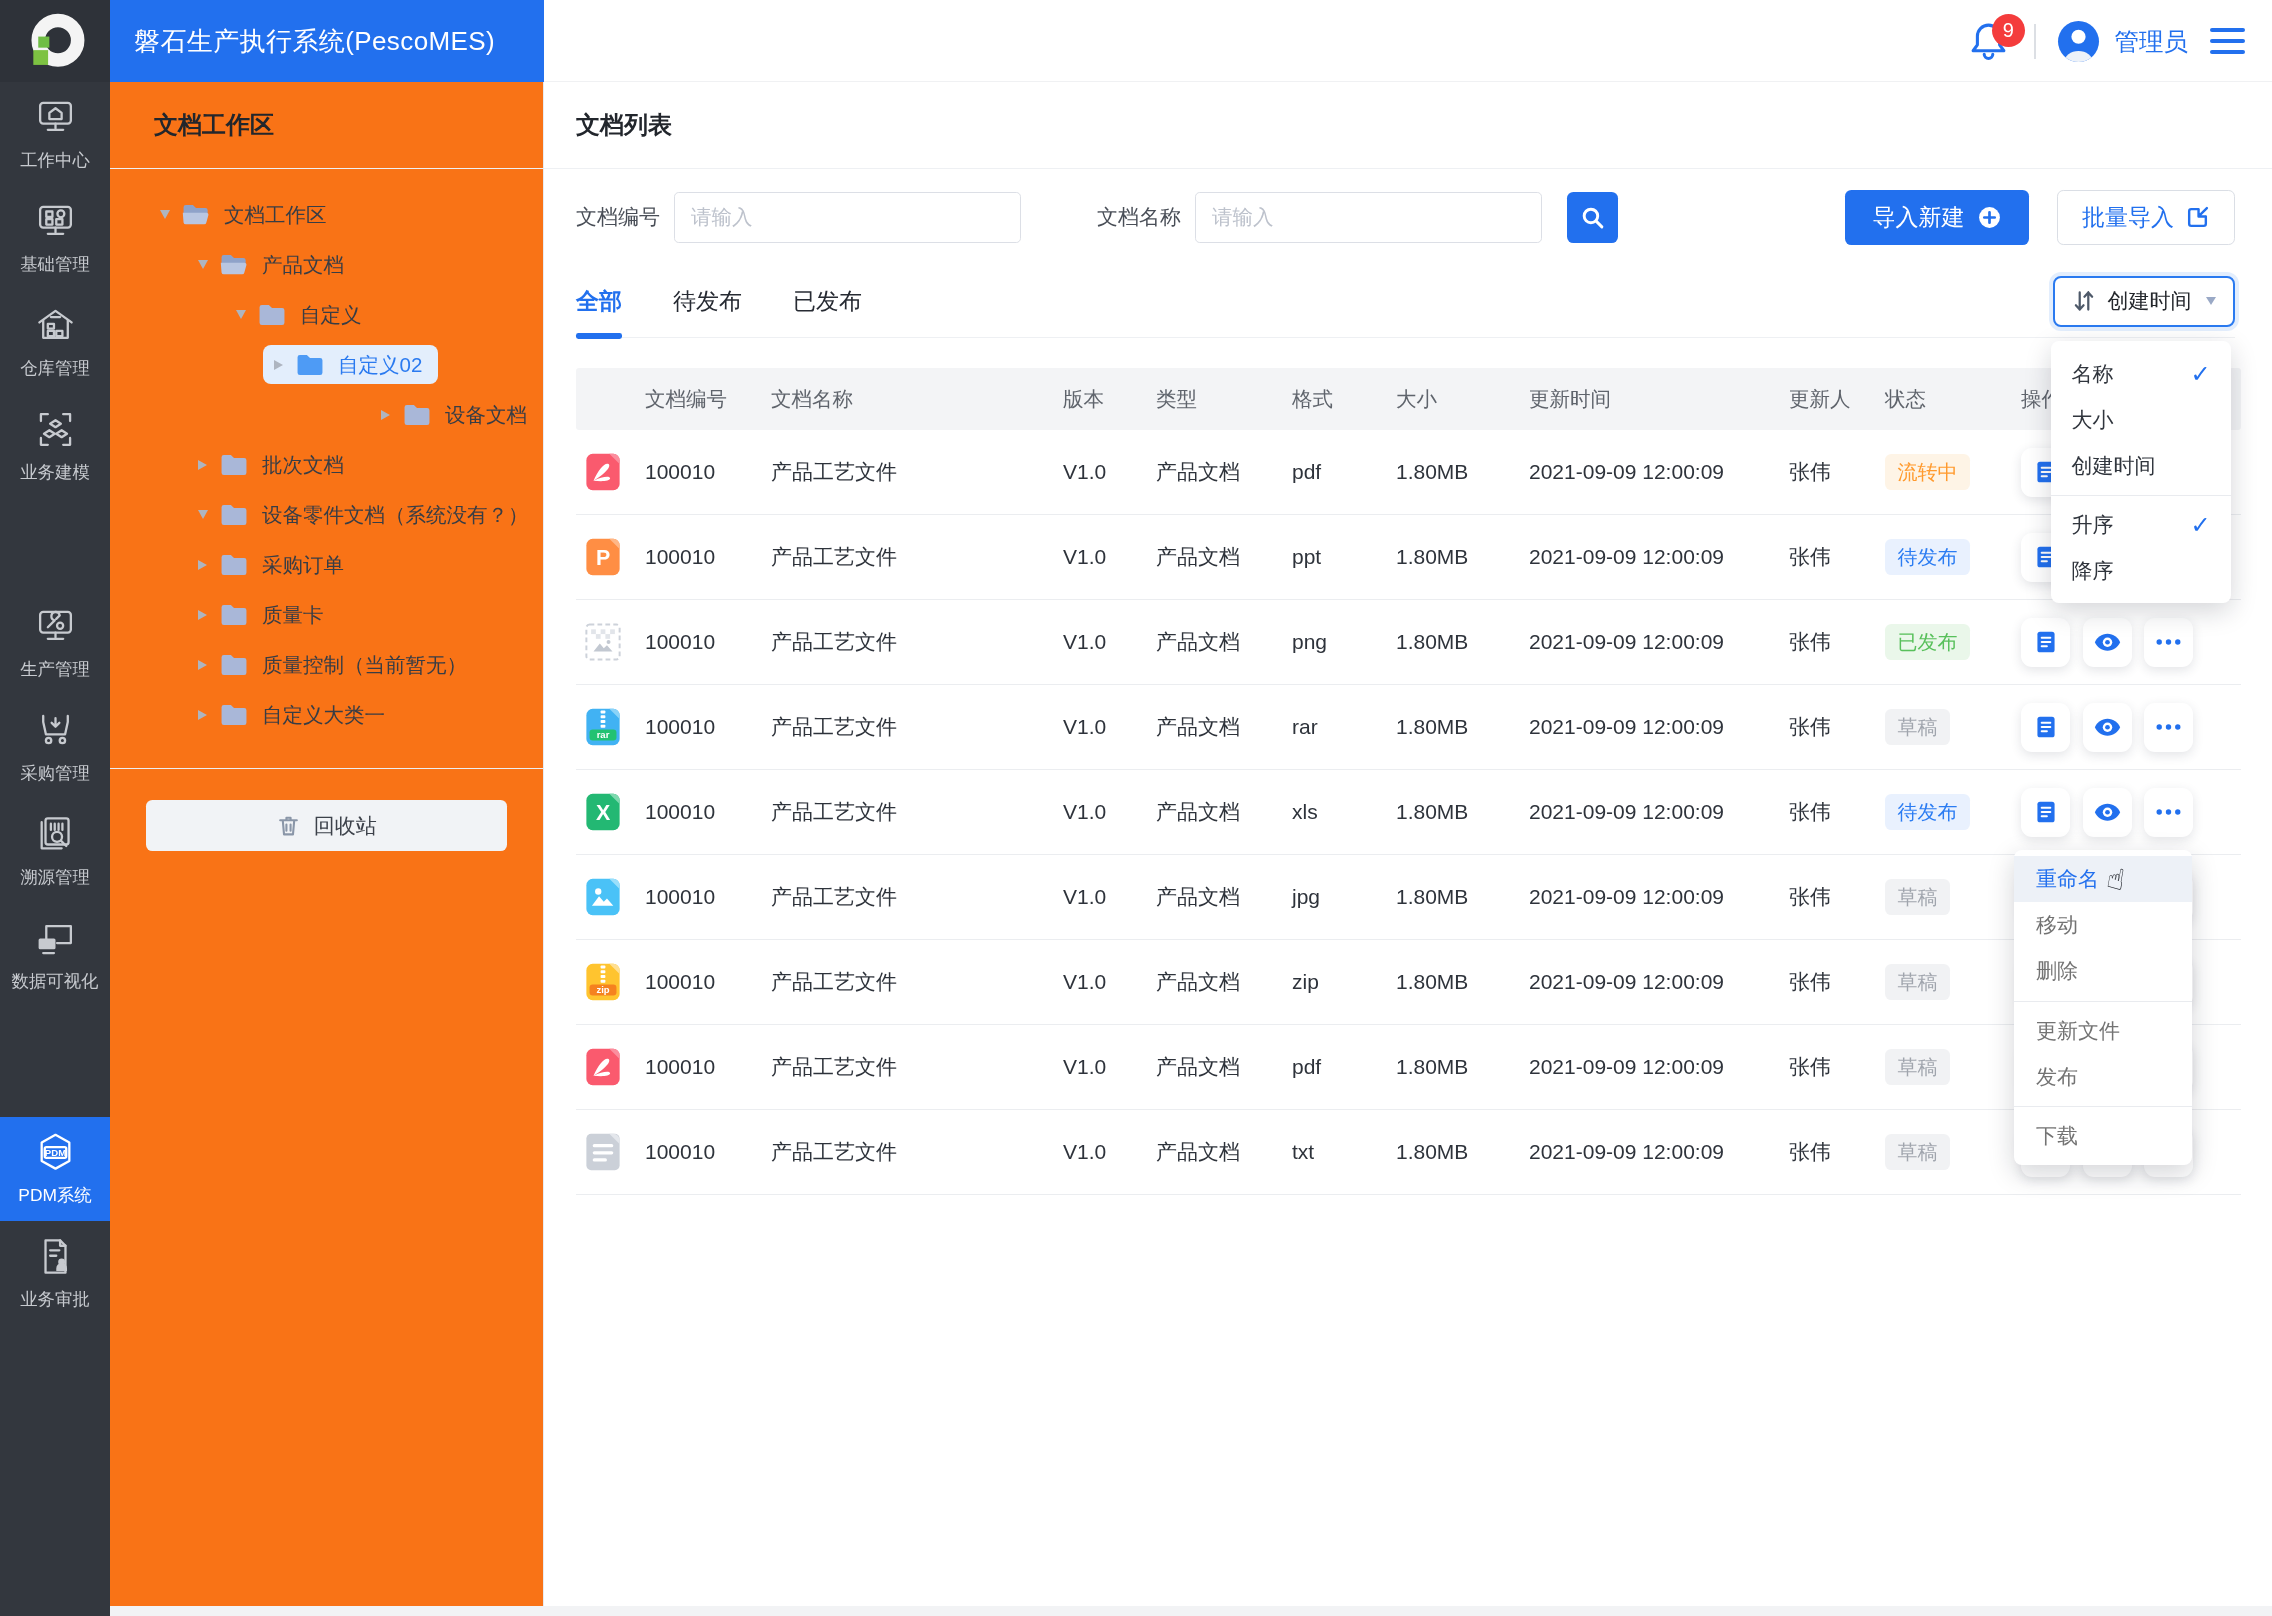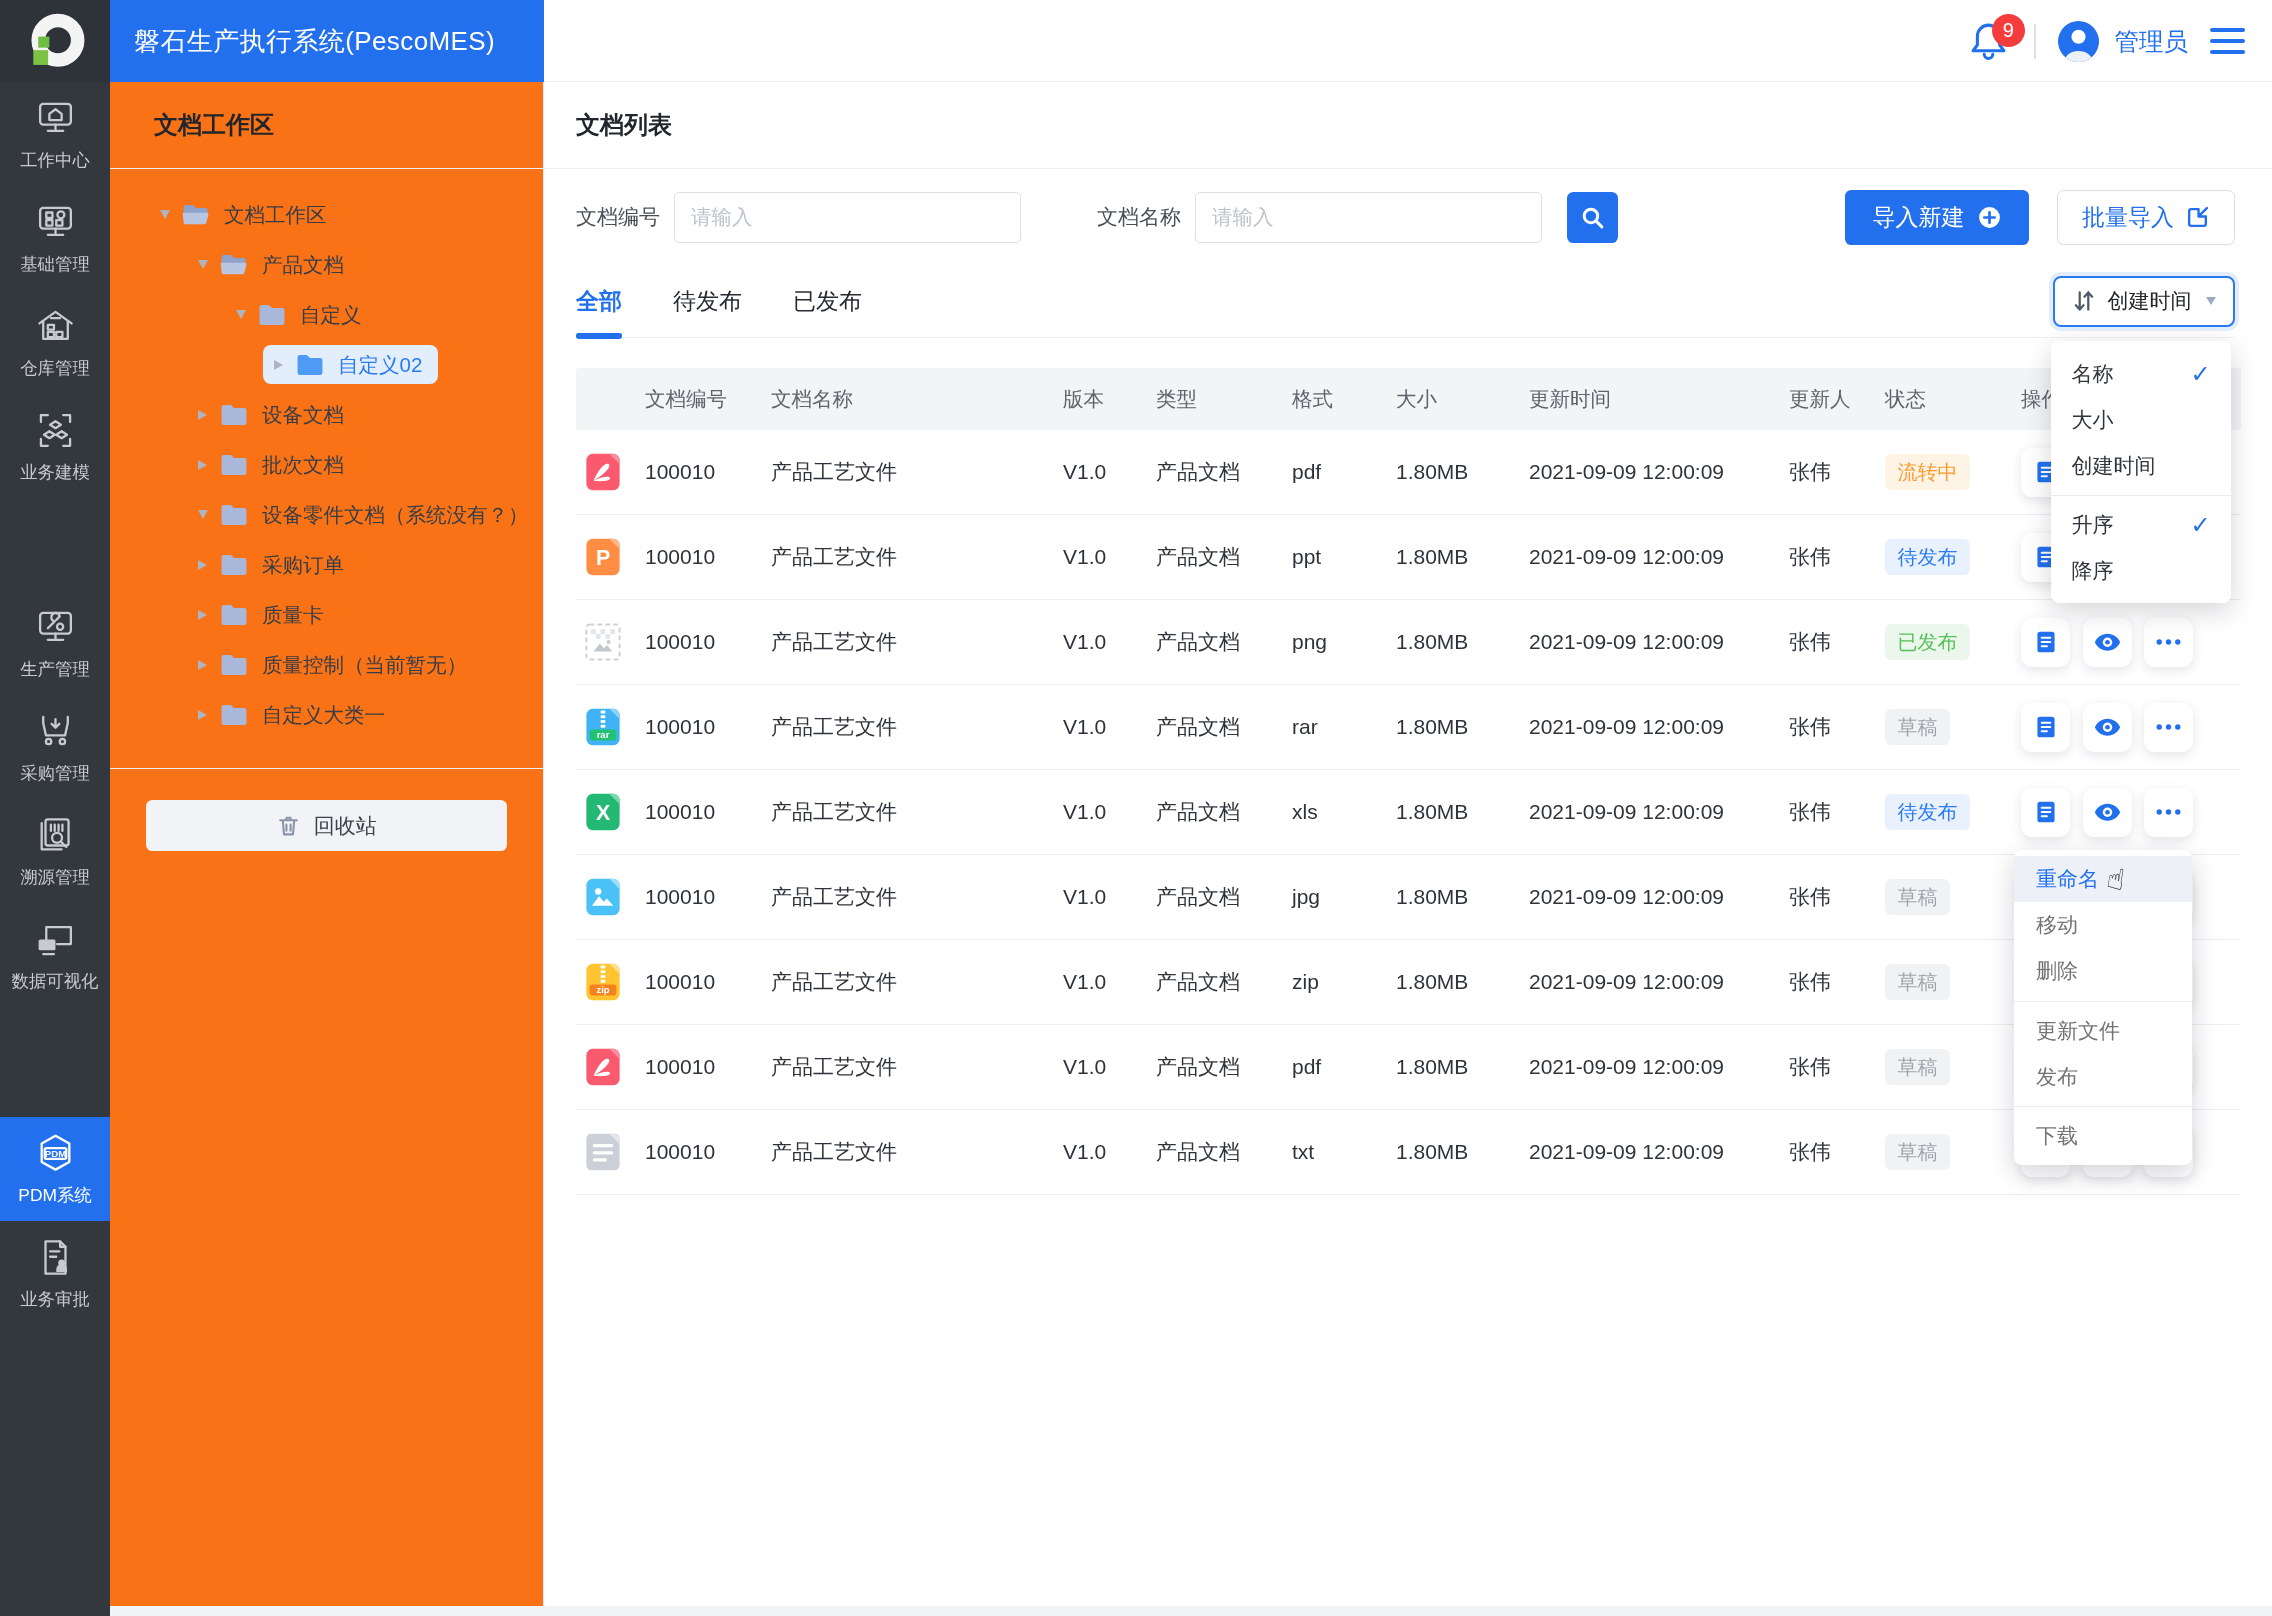--- a/index.html
+++ b/index.html
@@ -8,21 +8,21 @@
 
   
   .sidebar { position:absolute; left:0; top:0; width:110px; height:1616px; background:#33373E; z-index:10; }
   .logo-box { width:110px; height:82px; background:#2E3239; display:flex; align-items:center; justify-content:center; }
   .side-nav { display:flex; flex-direction:column; }
   .side-item { height:104px; display:flex; flex-direction:column; align-items:center; justify-content:center; gap:8px;
                color:#C7CACF; font-size:17.4px; cursor:pointer; }
   .side-item.gap1 { margin-top:93px; }
   .side-item.gap2 { margin-top:110px; }
   .side-item.active { background:#2270EE; color:#FFFFFF; }
-  .side-icon { width:44px; height:44px; display:flex; align-items:center; justify-content:center; }
+  .side-icon { width:44px; height:44px; display:flex; align-items:flex-start; justify-content:center; }
   .side-icon svg { width:43px; height:43px; }
 
   
   .topbar { position:absolute; left:110px; top:0; right:0; height:82px; background:#fff; border-bottom:0.8px solid #F0F1F3; z-index:6; }
   .app-title { position:absolute; left:0; top:0; width:434px; height:82px; background:#2270EE; color:#fff;
                display:flex; align-items:center; padding-left:24px; font-size:26px; font-weight:500; letter-spacing:0.4px; }
   .topbar-right { position:absolute; right:28px; top:0; height:82px; display:flex; align-items:center; gap:22px; }
   .bell-wrap { position:relative; width:44px; height:47px; }
   .bell-wrap svg { position:absolute; left:0; bottom:3.2px; }
   .notif-badge { position:absolute; top:-3.2px; right:-12.6px; min-width:33px; height:33px; border-radius:16.6px; background:#F43C3C;
@@ -314,21 +314,21 @@
             <i class="caret-right"></i>
           </span>
       <span class="node-folder">
             <svg viewBox="0 0 36 30" width="28" height="24">
               <path d="M2 5a3 3 0 0 1 3-3h9l4 4h13a3 3 0 0 1 3 3v16a3 3 0 0 1-3 3H5a3 3 0 0 1-3-3V5z" fill="#4E9BF5"></path>
             </svg>
           </span>
       <span class="node-label">自定义02</span>
     </div>
   </div>
-      <div class="tree-node" style="padding-left: 77px;">
+      <div class="tree-node" style="padding-left: 77px; justify-content: flex-end;">
     <div class="node-line">
       <span class="node-caret">
             <i class="caret-right"></i>
           </span>
       <span class="node-folder">
             <svg viewBox="0 0 36 30" width="28" height="24">
               <path d="M2 5a3 3 0 0 1 3-3h9l4 4h13a3 3 0 0 1 3 3v16a3 3 0 0 1-3 3H5a3 3 0 0 1-3-3V5z" fill="#A9B7D8"></path>
             </svg>
           </span>
       <span class="node-label">设备文档</span>

